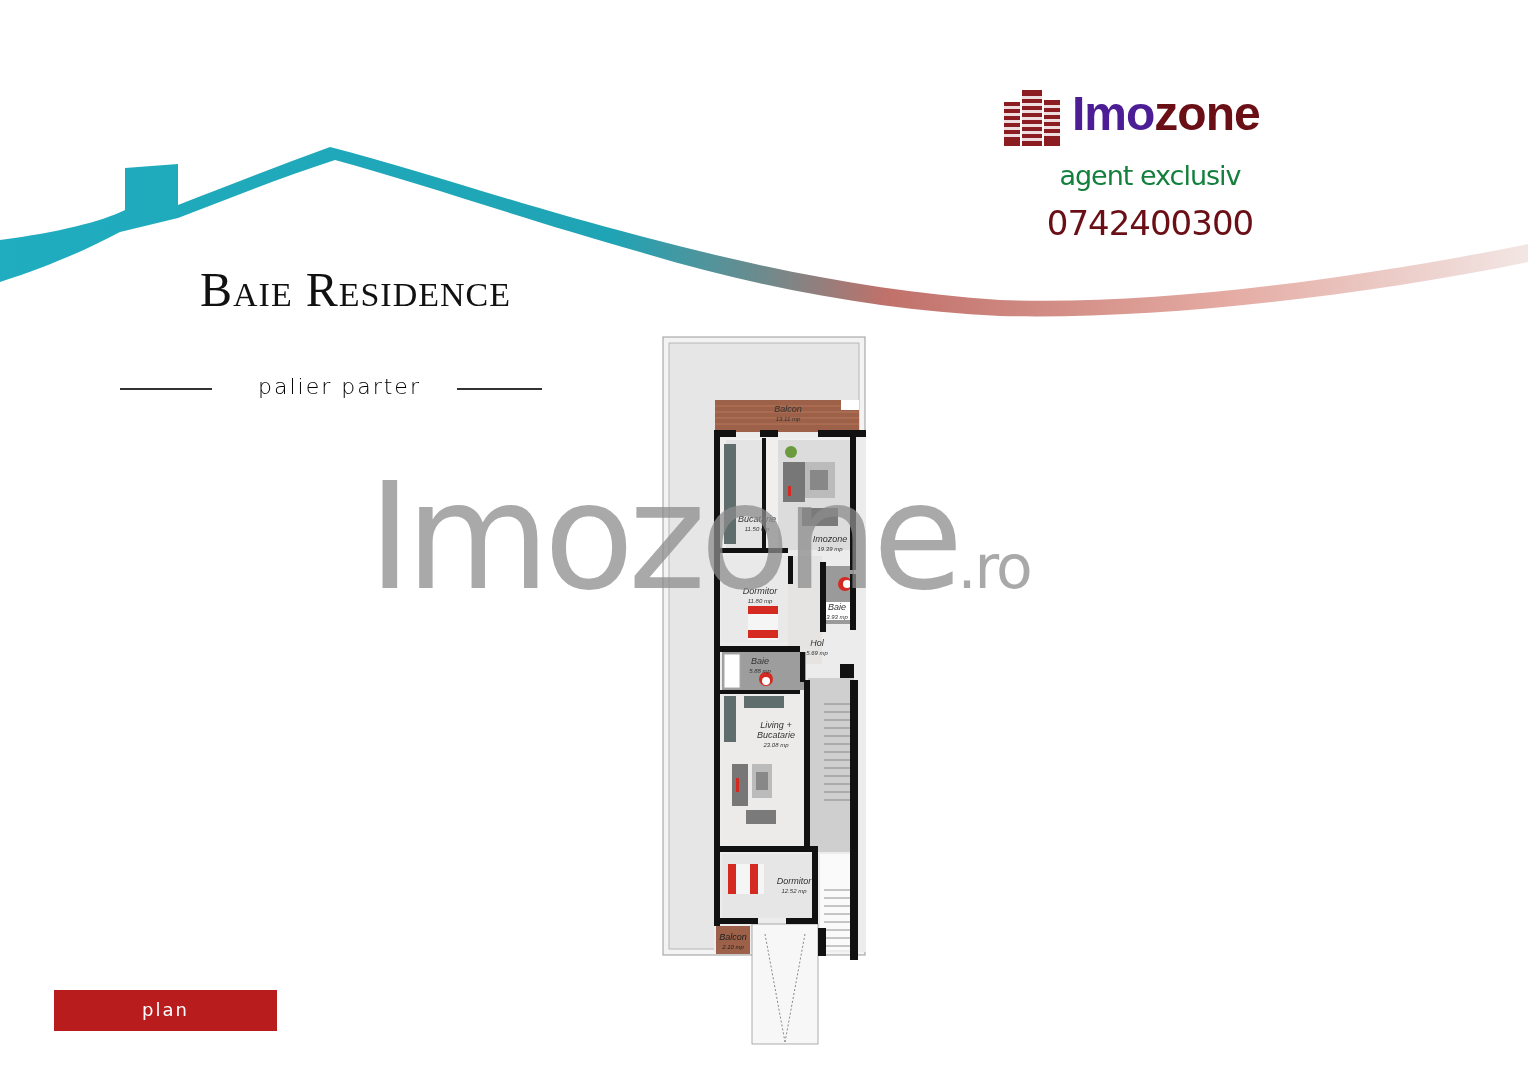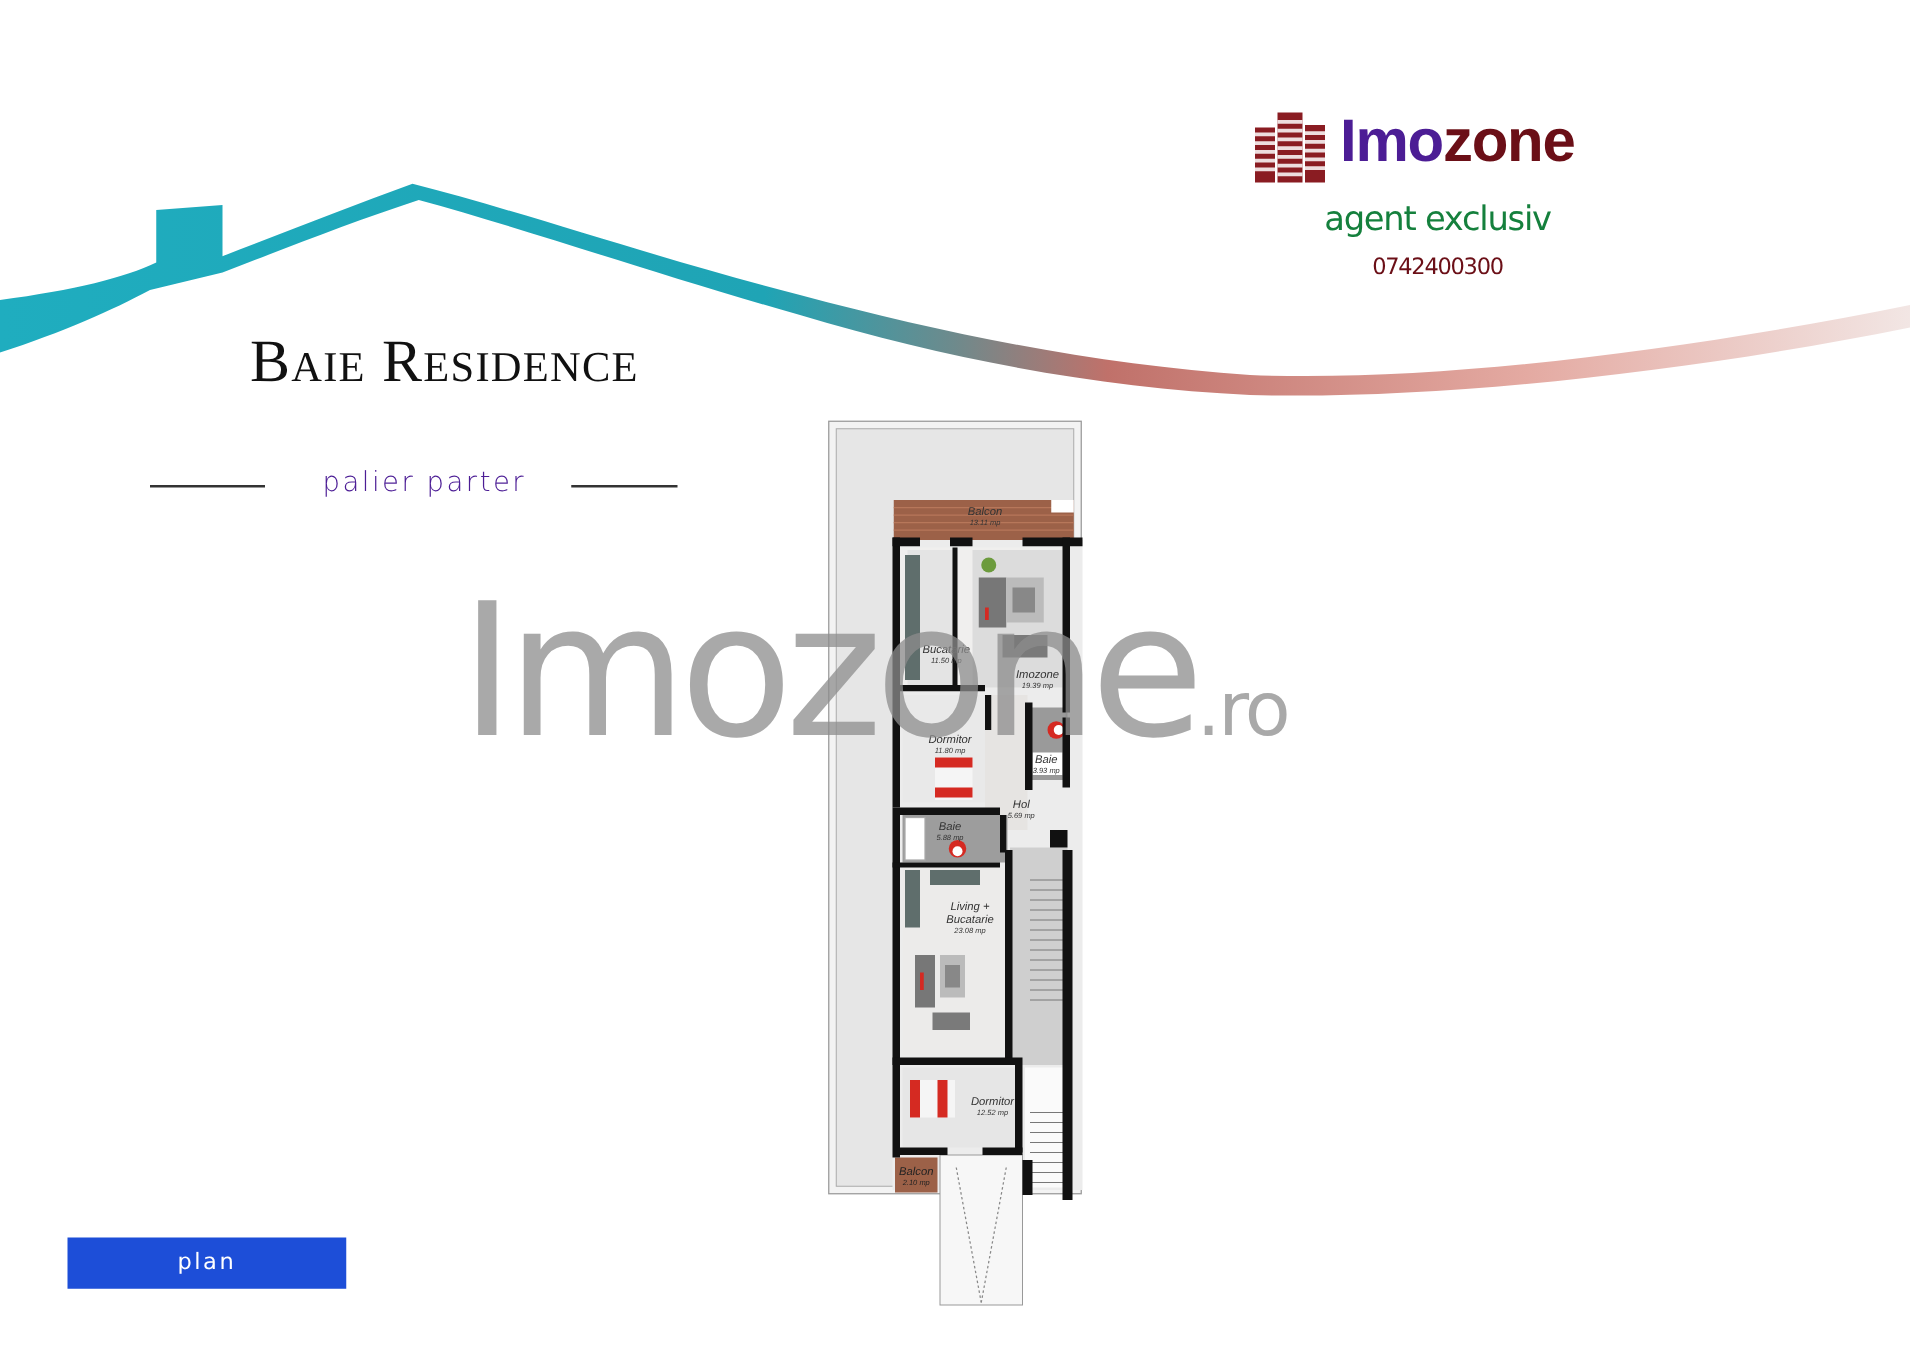--- a/index.html
+++ b/index.html
@@ -4,25 +4,25 @@
 <style>
   html, body { margin:0; padding:0; }
   body { width:1528px; height:1080px; background:#ffffff; position:relative; overflow:hidden; font-family:"Liberation Sans", sans-serif; }
   .abs { position:absolute; }
   #roof { left:0; top:0; width:1528px; height:340px; }
   .brand { left:1000px; top:88px; width:310px; height:60px; }
   .brand-text { position:absolute; left:72px; top:-4px; font-size:48px; letter-spacing:-1px; line-height:60px; }
   .brand-text .imo { color:#4c1d95; font-weight:700; }
   .brand-text .zone { color:#6b0f17; font-weight:bold; }
   .agent { left:1030px; top:160px; width:240px; text-align:center; font-size:27px; color:#15803d; font-family:"DejaVu Sans", sans-serif; letter-spacing:-1px; }
-  .phone { left:1030px; top:203px; width:240px; text-align:center; font-size:18px; color:#6b0f17; font-family:"DejaVu Sans", sans-serif; letter-spacing:-1px; }
+  .phone { left:1030px; top:203px; width:240px; text-align:center; font-size:34px; color:#6b0f17; font-family:"DejaVu Sans", sans-serif; letter-spacing:-1px; }
   .title { left:200px; top:262px; font-family:"Liberation Serif", serif; font-size:48px; color:#111; font-variant:small-caps; letter-spacing:1px; }
   .rule { height:2px; background:#333; top:388px; }
-  .subtitle { left:258px; top:374px; font-size:22px; color:#4c1d95; letter-spacing:2px; font-family:"DejaVu Sans", sans-serif; font-weight:300; }
-  .plan-btn { left:54px; top:990px; width:223px; height:41px; background:#1d4ed8; color:#fff; text-align:center; line-height:40px; font-size:18px; letter-spacing:2px; font-family:"DejaVu Sans", sans-serif; cursor:pointer; }
+  .subtitle { left:258px; top:374px; font-size:22px; color:#000000; letter-spacing:2px; font-family:"DejaVu Sans", sans-serif; font-weight:300; }
+  .plan-btn { left:54px; top:990px; width:223px; height:41px; background:#b91c1c; color:#fff; text-align:center; line-height:40px; font-size:18px; letter-spacing:2px; font-family:"DejaVu Sans", sans-serif; cursor:pointer; }
   #floorplan { left:660px; top:334px; width:210px; height:712px; }
   .watermark { left:368px; top:462px; font-family:"DejaVu Sans", sans-serif; color:rgba(140,140,140,0.75); font-size:148px; letter-spacing:-6px; line-height:150px; pointer-events:none; }
   .watermark .ro { font-size:60px; letter-spacing:-2px; }
   .room-label { position:absolute; font-size:9px; color:#333; text-align:center; line-height:10px; font-family:"Liberation Sans Narrow","Liberation Sans", sans-serif;font-style:italic; }
   .room-label .area { font-size:6px; display:block; }
 </style>
 </head>
 <body>
 
 <svg id="roof" class="abs" viewBox="0 0 1528 340">

